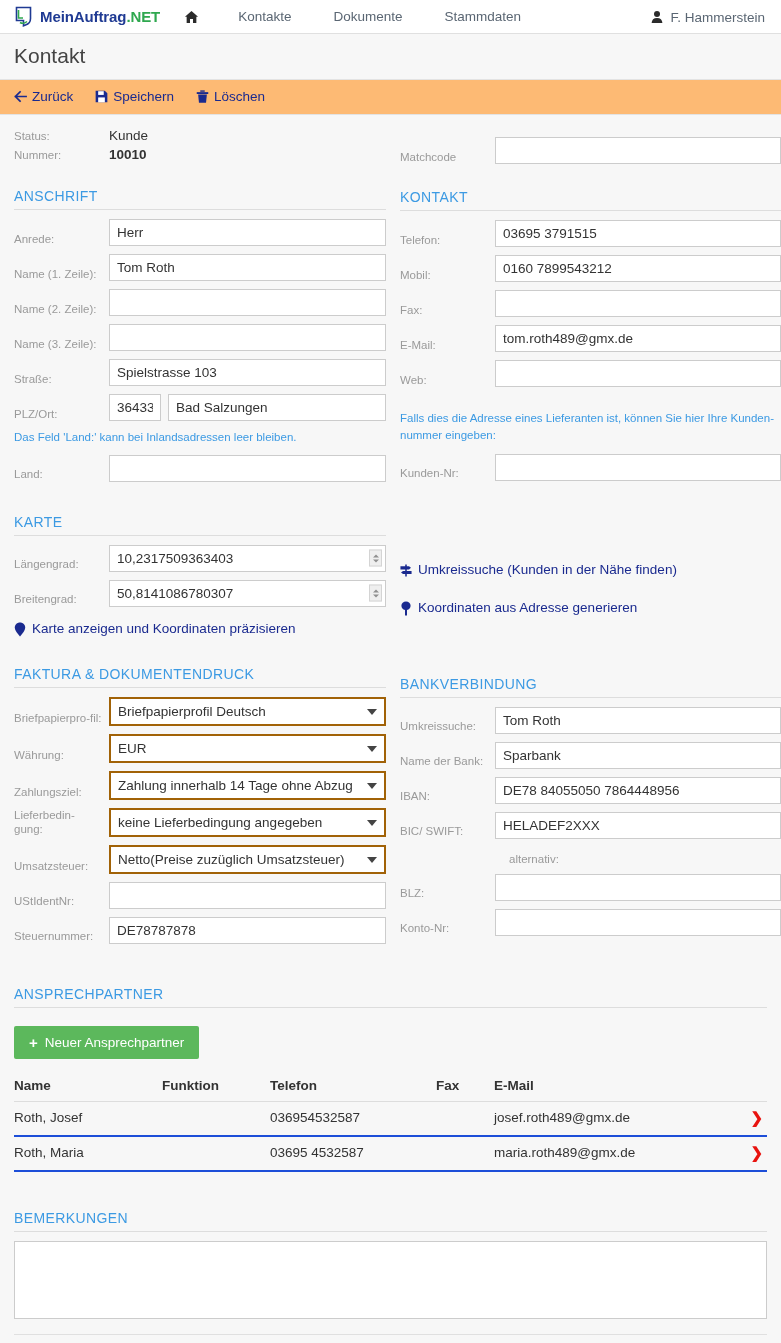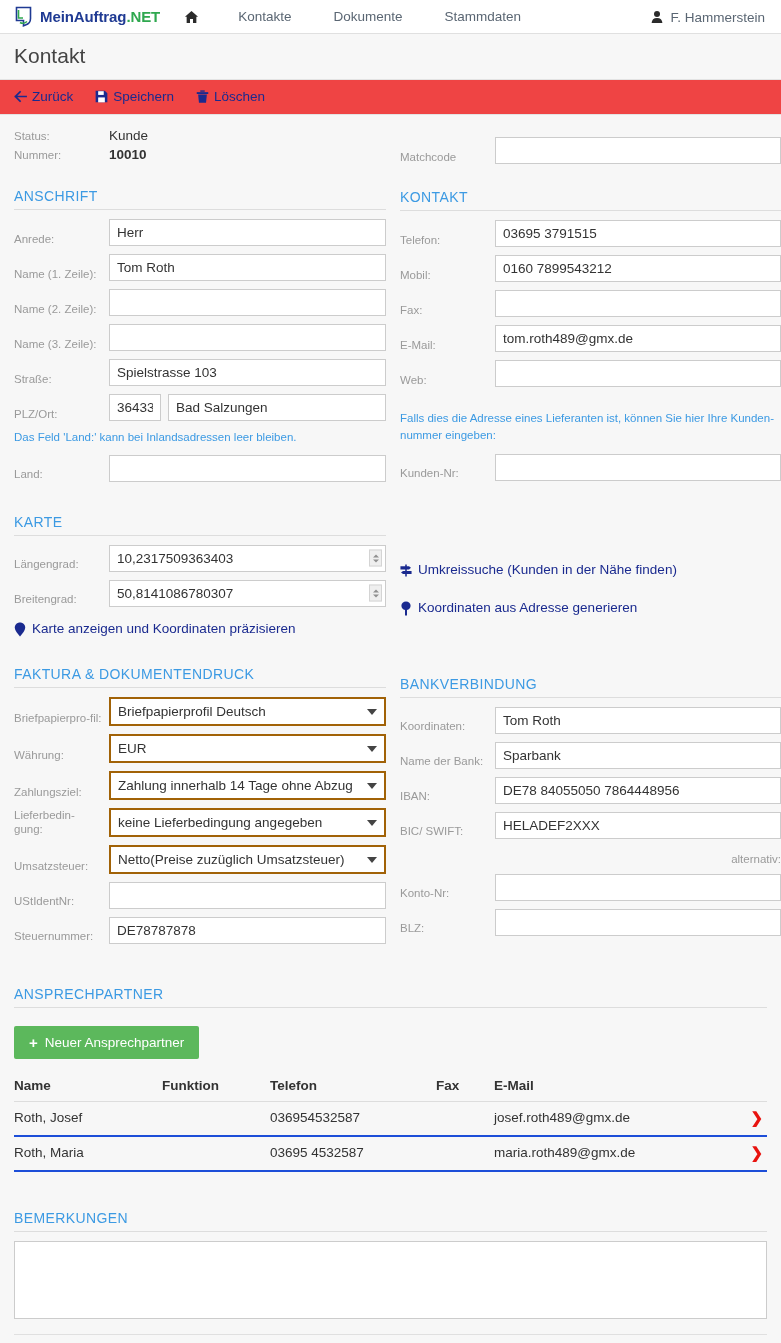--- a/index.html
+++ b/index.html
@@ -75,21 +75,21 @@
   }
   .page-title { font-size: 21px; color: #444; font-weight: normal; margin: 0; line-height: 1.2; }
 
   
   .toolbar {
     display: flex;
     align-items: center;
     gap: 22px;
     padding: 9px 14px 10px;
     border-bottom: 1px solid #e3e3e3;
-    background: #ef4444;
+    background: #fdba74;
   }
   .tool-link {
     display: inline-flex;
     align-items: center;
     gap: 5px;
     color: #1a2a8f;
     text-decoration: none;
     font-size: 13.5px;
     white-space: nowrap;
   }
@@ -200,21 +200,21 @@
     color: #1a2a8f;
     text-decoration: none;
     font-size: 13.5px;
     margin: 4px 0 0;
   }
   .maplink + .maplink { margin-top: 19px; }
   .mico { width: 12px; height: 15px; display: block; flex: none; margin-top: 1px; }
   .map-row { padding-top: 5px; }
   .map-row-l { margin-top: 10px; }
 
-  .alt-label { color: #9a9a9a; font-size: 11.5px; margin: 14px 0 9px; padding-left: 109px; text-align: right; }
+  .alt-label { color: #9a9a9a; font-size: 11.5px; margin: 14px 0 9px; padding-left: 109px; }
 
   
   .btn-green {
     display: inline-flex;
     align-items: center;
     gap: 7px;
     background: #5cb85c;
     color: #ffffff;
     border: none;
     padding: 9px 15px;
@@ -566,21 +566,21 @@
           <svg class="mico" viewBox="0 0 12 15">
             <path d="M6 0.5 C3.4 0.5 1.4 2.4 1.4 4.8 C1.4 6.9 2.9 8.6 5 9 L5 14.6 L7 14.6 L7 9 C9.1 8.6 10.6 6.9 10.6 4.8 C10.6 2.4 8.6 0.5 6 0.5 Z" fill="#1a2a8f"></path>
           </svg>
           <span>Koordinaten aus Adresse generieren</span>
         </a>
       </div>
 
       <div class="sec-title" style="margin-top:57px">BANKVERBINDUNG</div>
 
       <div class="frow">
-        <label class="flabel">Koordinaten:</label>
+        <label class="flabel">Umkreissuche:</label>
         <div class="fctl">
             <input class="inp" value="Tom Roth" style="">
           </div>
       </div>
       <div class="frow">
         <label class="flabel">Name der Bank:</label>
         <div class="fctl">
             <input class="inp" value="Sparbank" style="">
           </div>
       </div>
@@ -593,27 +593,27 @@
       <div class="frow">
         <label class="flabel">BIC/ SWIFT:</label>
         <div class="fctl">
             <input class="inp" value="HELADEF2XXX" style="">
           </div>
       </div>
 
       <div class="alt-label">alternativ:</div>
 
       <div class="frow">
+        <label class="flabel">BLZ:</label>
+        <div class="fctl">
+            <input class="inp" value="" style="">
+          </div>
+      </div>
+      <div class="frow">
         <label class="flabel">Konto-Nr:</label>
-        <div class="fctl">
-            <input class="inp" value="" style="">
-          </div>
-      </div>
-      <div class="frow">
-        <label class="flabel">BLZ:</label>
         <div class="fctl">
             <input class="inp" value="" style="">
           </div>
       </div>
 
     </div>
   </div>
 
   
   <div class="sec-title" style="margin-top:34px">ANSPRECHPARTNER</div>

